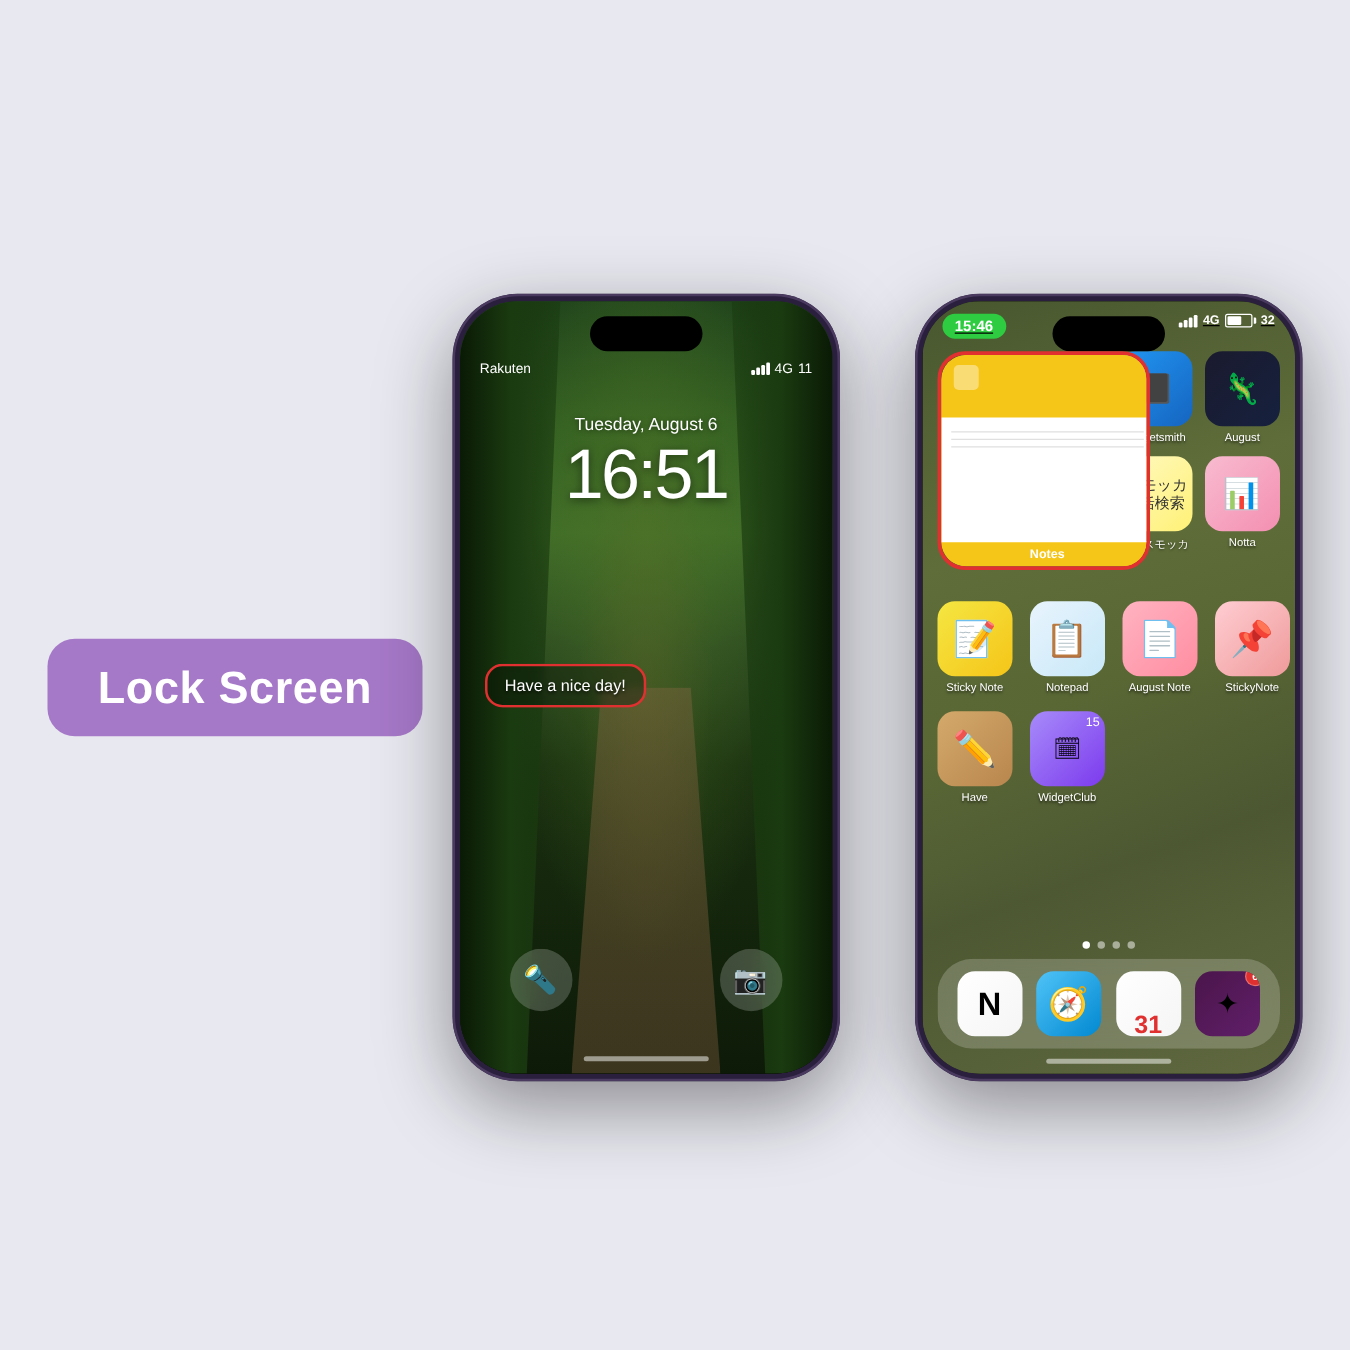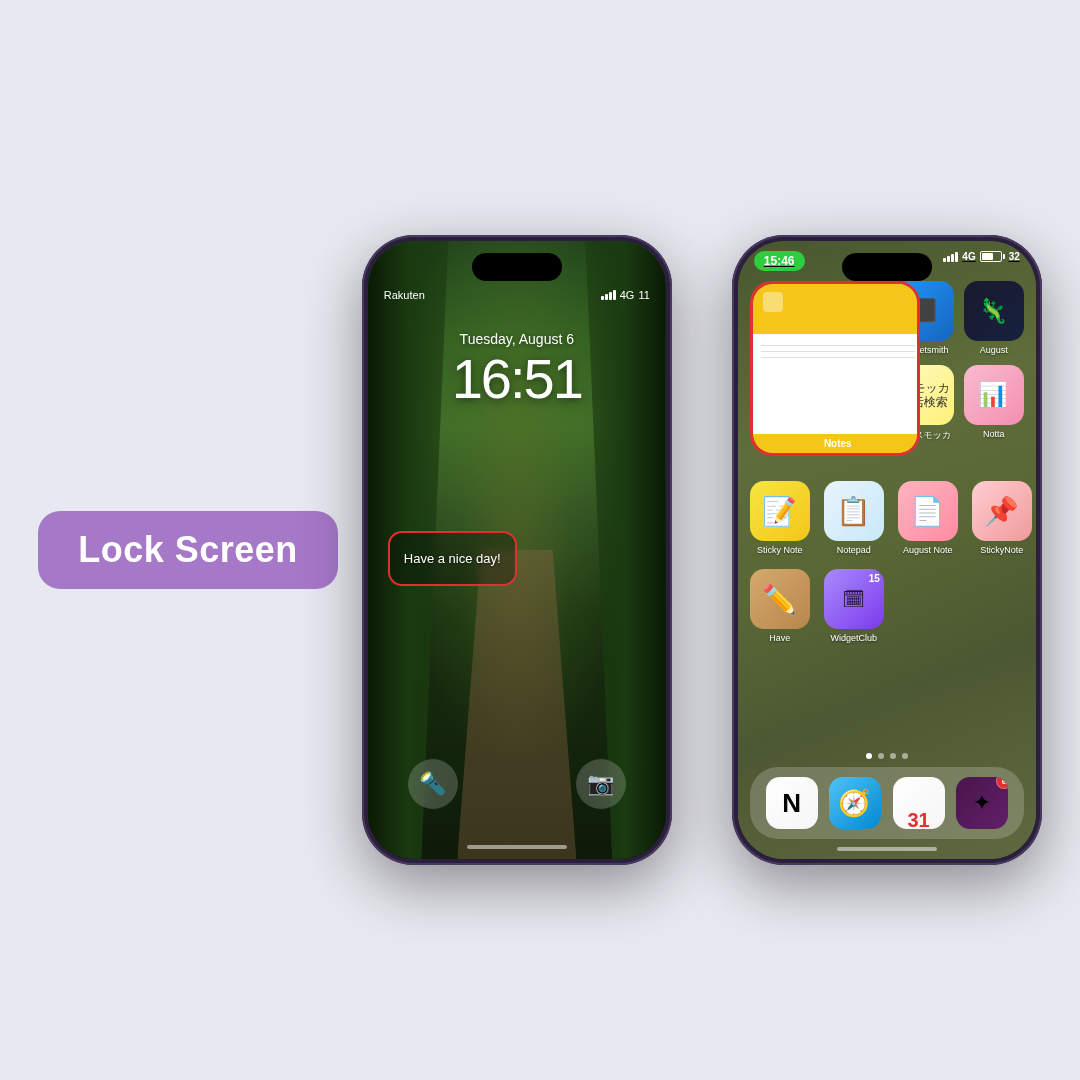--- a/index.html
+++ b/index.html
@@ -155,21 +155,21 @@
       letter-spacing: -2px;
     }
 
     .lock-widget {
       position: absolute;
       top: 290px;
       left: 20px;
       background: rgba(0,0,0,0.3);
       border: 2px solid #e03030;
       border-radius: 14px;
-      padding: 18px 14px;
+      padding: 8px 14px;
       z-index: 10;
       backdrop-filter: blur(4px);
     }
 
     .lock-widget-text {
       color: white;
       font-size: 13px;
       font-weight: 500;
       text-shadow: 0 1px 3px rgba(0,0,0,0.8);
     }
@@ -642,21 +642,21 @@
 
             <div class="app-icon-wrap">
               <div class="app-icon app-stibo">
                 <span>✏️</span>
               </div>
               <span class="app-label">Have</span>
             </div>
             <div class="app-icon-wrap">
               <div class="app-icon app-widgetclub">
                 <span style="font-size:18px;">🗓</span>
-                <span style="position:absolute;top:4px;right:4px;font-size:10px;color:white;font-weight:700;text-align:right;">15</span>
+                <span style="position:absolute;top:4px;right:4px;font-size:10px;color:white;font-weight:400;text-align:right;">15</span>
               </div>
               <span class="app-label">WidgetClub</span>
             </div>
           </div>
 
           <div class="page-dots">
             <div class="page-dot active"></div>
             <div class="page-dot"></div>
             <div class="page-dot"></div>
             <div class="page-dot"></div>

